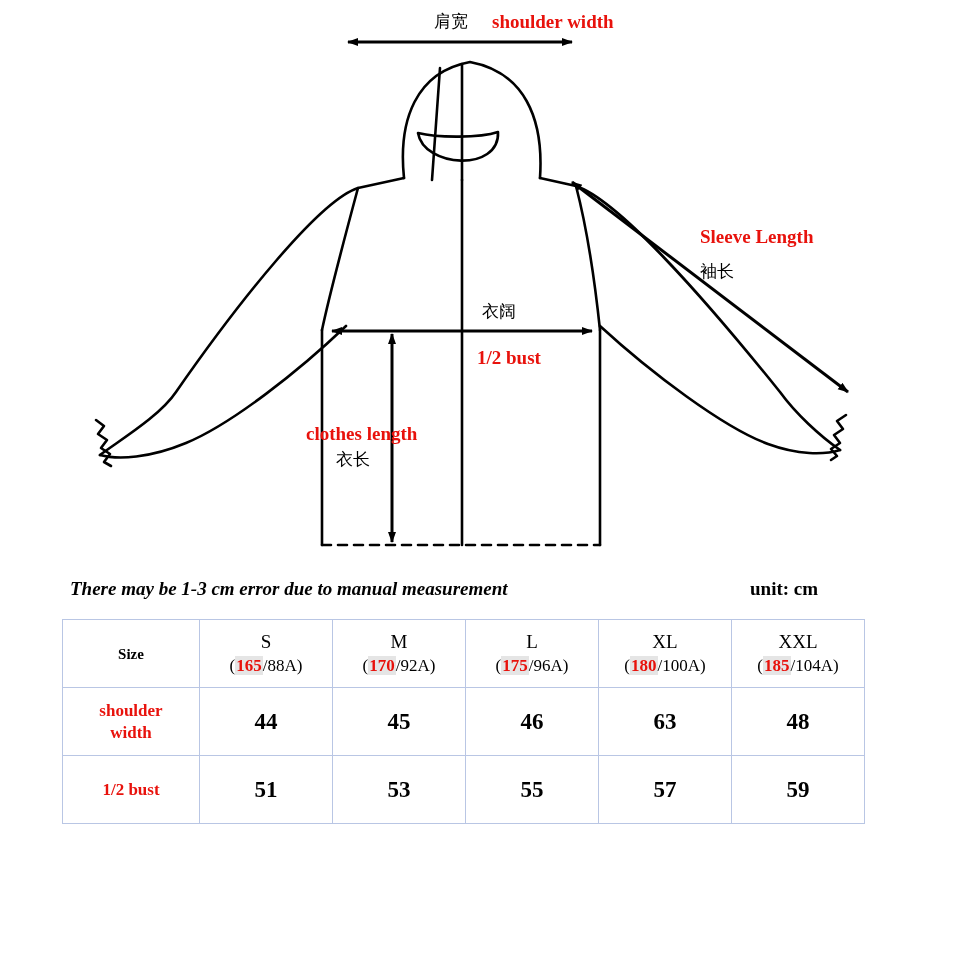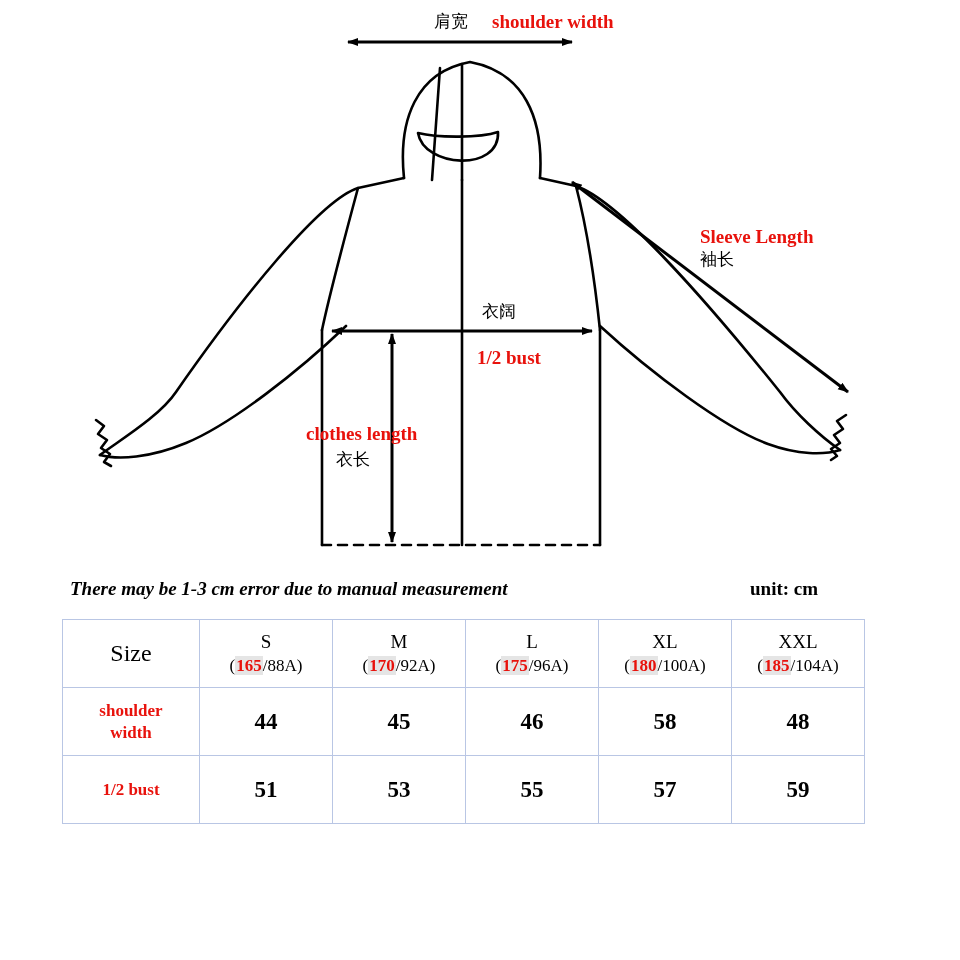--- a/index.html
+++ b/index.html
@@ -39,21 +39,21 @@
     text-align: center;
   }
   .lbl-cn {
     color: #000000;
     font-weight: normal;
   }
 
   #lbl-shoulder-cn { left: 434px; top: 10px;  font-size: 17px; }
   #lbl-shoulder-en { left: 492px; top: 11px;  font-size: 19px; }
   #lbl-sleeve-en   { left: 700px; top: 226px; font-size: 19px; }
-  #lbl-sleeve-cn   { left: 700px; top: 248px; font-size: 17px; }
+  #lbl-sleeve-cn   { left: 700px; top: 260px; font-size: 17px; }
   #lbl-bust-cn     { left: 482px; top: 300px; font-size: 17px; }
   #lbl-bust-en     { left: 477px; top: 347px; font-size: 19px; }
   #lbl-length-en   { left: 306px; top: 423px; font-size: 19px; }
   #lbl-length-cn   { left: 336px; top: 448px; font-size: 17px; }
 
   
   #notes {
     position: absolute;
     left: 0;
     top: 578px;
@@ -93,22 +93,22 @@
     border: 1px solid #b9c6e4;
     text-align: center;
     vertical-align: middle;
     padding: 0;
     height: 67px;
   }
   #size-table .col-head { width: 136px; }
   #size-table .col-val  { width: 132px; }
 
   .hdr-size {
-    font-size: 24px;
-    font-weight: normal;
+    font-size: 15px;
+    font-weight: bold;
     color: #000;
   }
   .hdr-cell {
     line-height: 1.15;
   }
   .hdr-letter {
     font-size: 19px;
     color: #000;
     display: block;
     margin-bottom: 3px;
@@ -238,21 +238,21 @@
       <tr>
         <td class="col-head">
           <div class="row-label">
             <span>shoulder</span><br>
             <span>width</span>
           </div>
         </td>
         <td class="col-val"><span class="cell-val">44</span></td>
         <td class="col-val"><span class="cell-val">45</span></td>
         <td class="col-val"><span class="cell-val">46</span></td>
-        <td class="col-val"><span class="cell-val">58</span></td>
+        <td class="col-val"><span class="cell-val">63</span></td>
         <td class="col-val"><span class="cell-val">48</span></td>
       </tr>
 
       <tr>
         <td class="col-head">
           <div class="row-label">
             <span>1/2 bust</span>
           </div>
         </td>
         <td class="col-val"><span class="cell-val">51</span></td>

